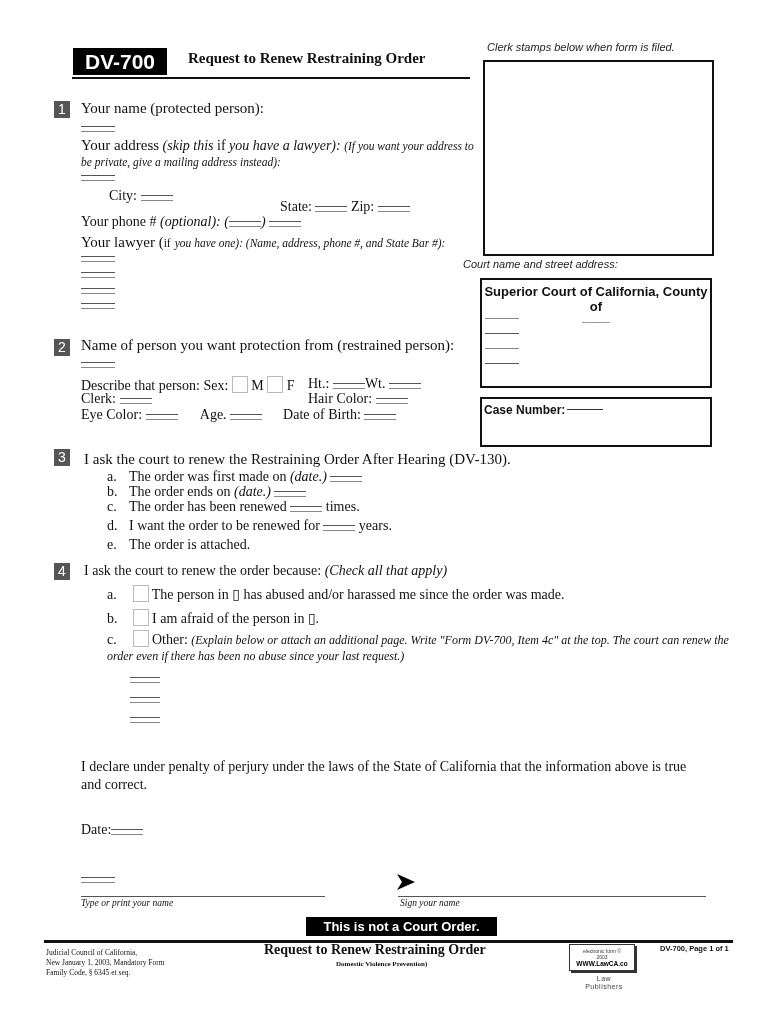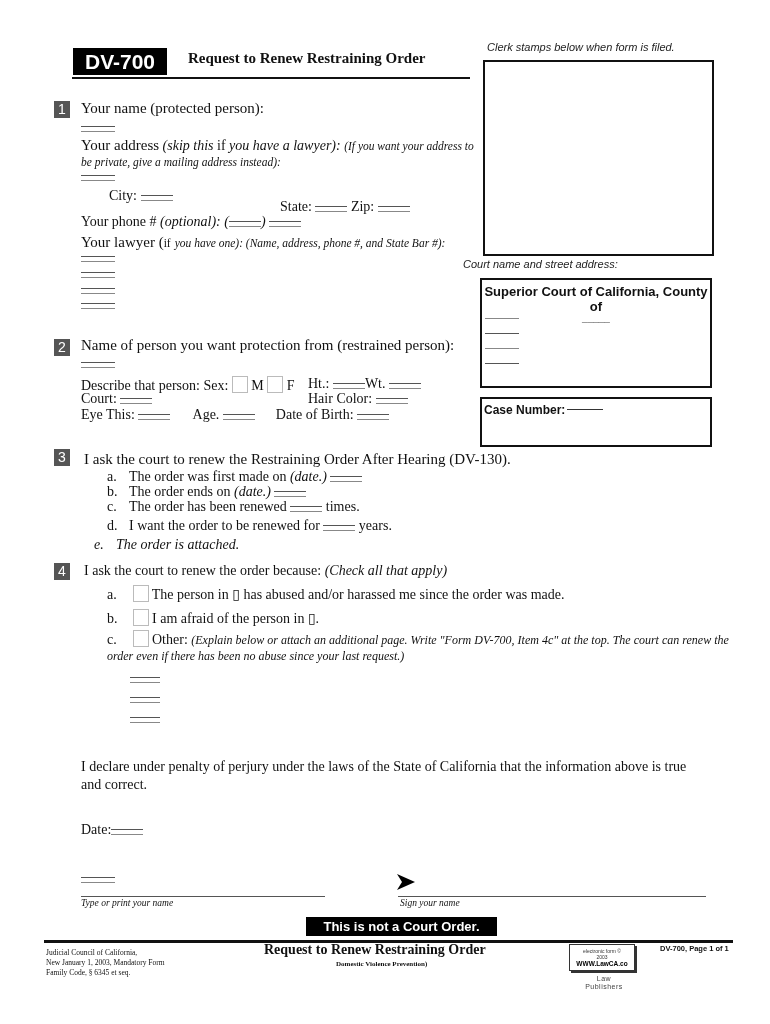--- a/index.html
+++ b/index.html
@@ -89,29 +89,29 @@
   <span>M</span>
   <span class="cb"></span>
   <span>F</span>
 </div>
 <div class="abs t14" style="left:308px;top:376px;">
   <span>Ht.:</span>
   <span class="blank"></span><span>Wt.</span>
   <span class="blank"></span>
 </div>
 <div class="abs t14" style="left:81px;top:391px;">
-  <span>Court:</span>
+  <span>Clerk:</span>
   <span class="blank"></span>
 </div>
 <div class="abs t14" style="left:308px;top:391px;">
   <span>Hair Color:</span>
   <span class="blank"></span>
 </div>
 <div class="abs t14" style="left:81px;top:407px;white-space:nowrap;">
-  <span>Eye This:</span>
+  <span>Eye Color:</span>
   <span class="blank"></span>
   <span style="display:inline-block;width:16px;"></span>
   <span>Age.</span>
   <span class="blank"></span>
   <span style="display:inline-block;width:14px;"></span>
   <span>Date of Birth:</span>
   <span class="blank"></span>
 </div>
 
 <div class="numbox" style="left:54px;top:449px;">3</div>
@@ -130,21 +130,21 @@
 <div class="abs t14" style="left:107px;top:499px;">
   <span class="letter">c.</span><span>The order has been renewed</span>
   <span class="blank"></span>
   <span>times.</span>
 </div>
 <div class="abs t14" style="left:107px;top:518px;">
   <span class="letter">d.</span><span>I want the order to be renewed for</span>
   <span class="blank"></span>
   <span>years.</span>
 </div>
-<div class="abs t14" style="left:94px;top:537px;font-style:italic;">
+<div class="abs t14" style="left:107px;top:537px;">
   <span class="letter">e.</span><span>The order is attached.</span>
 </div>
 
 <div class="numbox" style="left:54px;top:563px;">4</div>
 <div class="abs t14" style="left:84px;top:563px;">
   <span>I ask the court to renew the order because:</span>
   <span class="it">(Check all that apply)</span>
 </div>
 
 <div class="abs t14" style="left:107px;top:585px;white-space:nowrap;">

